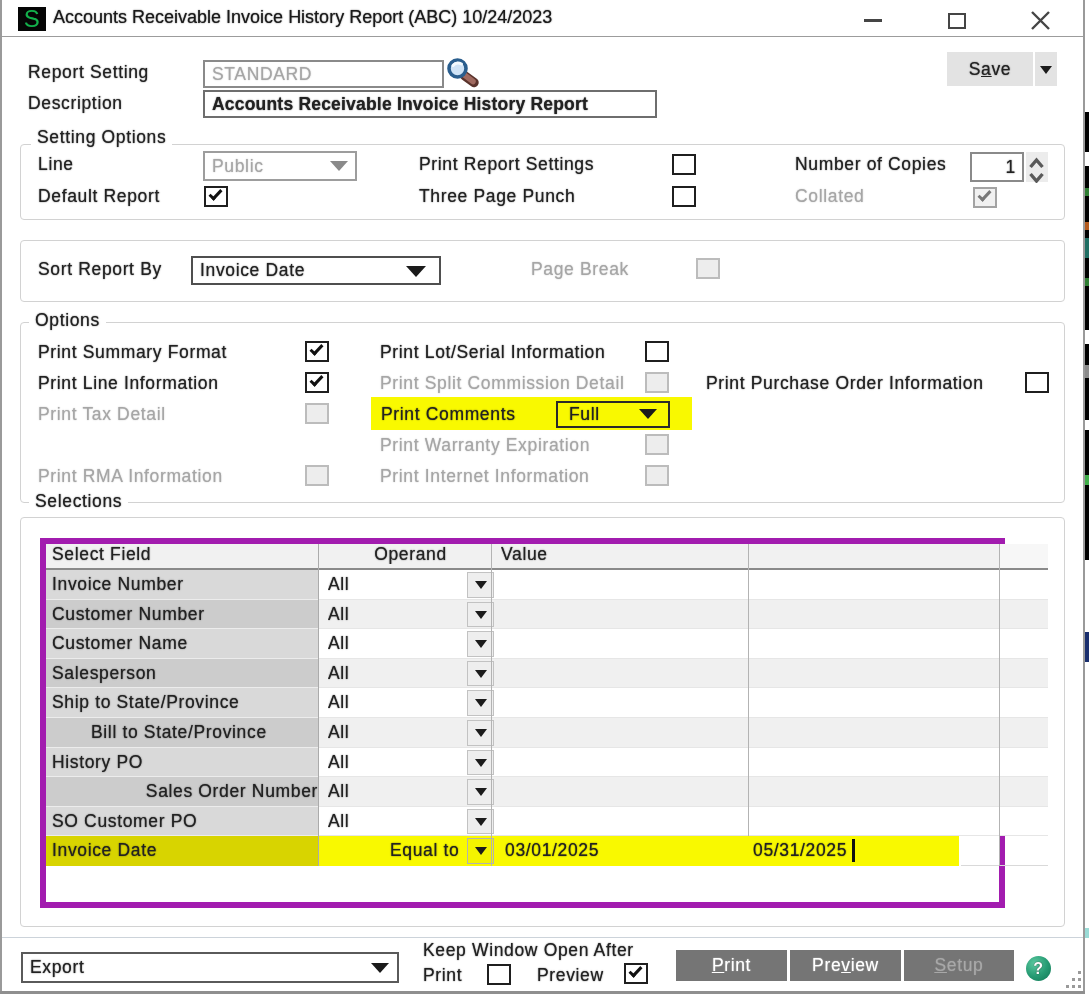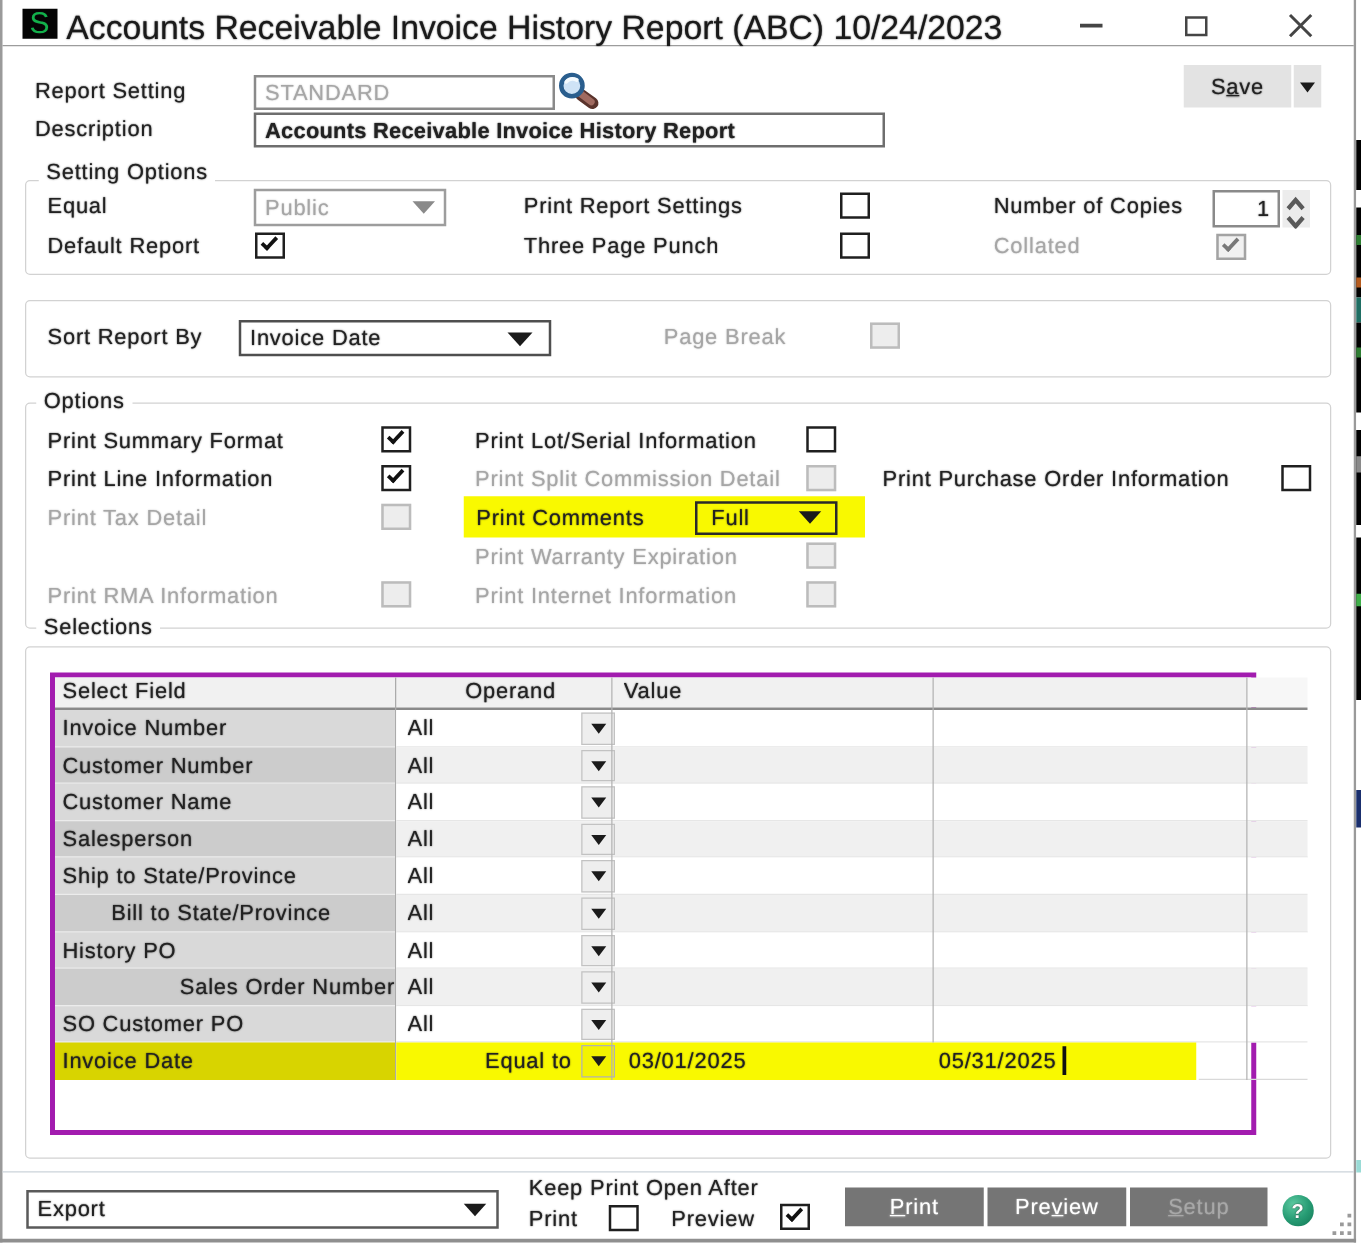--- a/index.html
+++ b/index.html
@@ -18,42 +18,42 @@
 .btn { position:absolute; width:111px; height:31px; background:#757575; color:#fff;
   text-align:center; line-height:31px; text-shadow:0 0 1.3px rgba(255,255,255,0.7); }
 u { text-decoration:underline; }
 .cell { position:absolute; overflow:hidden; white-space:nowrap; }
 </style></head><body>
 <div class="abs" style="left:0;top:0;width:2px;height:994px;background:#9a9a9a;"></div>
 <div class="abs" style="left:1083px;top:0;width:2px;height:994px;background:#9a9a9a;"></div>
 <div class="abs" style="left:0;top:991px;width:1085px;height:3px;background:#8f8f8f;"></div>
 <div class="abs" style="left:2px;top:36px;width:1081px;height:1px;background:#9c9c9c;"></div>
 <div class="abs" style="left:18px;top:7px;width:28px;height:24px;background:#050505;color:#12b14b;font-size:24px;text-align:center;line-height:23px;">S</div>
-<div class="abs" style="left:53px;top:7px;font-size:27px;letter-spacing:0;color:#1a1a1a;">Accounts Receivable Invoice History Report (ABC) 10/24/2023</div>
+<div class="abs" style="left:53px;top:7px;font-size:18px;letter-spacing:0;color:#1a1a1a;">Accounts Receivable Invoice History Report (ABC) 10/24/2023</div>
 <div class="abs" style="left:864px;top:19px;width:18px;height:3px;background:#454545;"></div>
 <div class="abs" style="left:948px;top:13px;width:18px;height:16px;border:2px solid #454545;"></div>
 <svg class="abs" style="left:1029px;top:9px;" width="23" height="23">
     <path d="M3 3 L20 20 M20 3 L3 20" stroke="#454545" stroke-width="2.4"></path>
   </svg>
 <div class="abs" style="left:947px;top:52px;width:86px;height:34px;background:#e3e3e3;text-align:center;line-height:34px;">S<u>a</u>ve</div>
 <div class="abs" style="left:1035px;top:52px;width:22px;height:34px;background:#e3e3e3;"></div>
 <div class="arr" style="left:1040px;top:66px;border-left-width:6px;border-right-width:6px;border-top-width:8px;"></div>
 <div class="abs" style="left:28px;top:62px;">Report Setting</div>
 <div class="fld" style="left:203px;top:60px;width:241px;height:28px;line-height:24px;padding-left:7px;color:#a6a6a6;text-shadow:0 0 1.3px rgba(166,166,166,0.85);border-color:#8a8a8a;">STANDARD</div>
 <svg class="abs" style="left:444px;top:55px;" width="40" height="36" viewBox="0 0 40 36">
 <line x1="21" y1="21" x2="30" y2="27.5" stroke="#5a332c" stroke-width="9.5" stroke-linecap="round"></line>
 <line x1="20.5" y1="20" x2="29" y2="26.5" stroke="#a06a60" stroke-width="5.5" stroke-linecap="round"></line>
 <circle cx="13.5" cy="13.5" r="8.5" fill="#cfe3f6" stroke="#2a5e8e" stroke-width="3.6"></circle>
 <path d="M9 10.5 q3.5 -4 8.5 -1.5" stroke="#f4fafe" stroke-width="3" fill="none" stroke-linecap="round"></path>
 </svg>
 <div class="abs" style="left:28px;top:93px;">Description</div>
-<div class="fld" style="left:203px;top:90px;width:505px;height:28px;line-height:24px;padding-left:7px;border-color:#6e6e6e;font-weight:700;letter-spacing:0.2px;">Accounts Receivable Invoice History Report</div>
+<div class="fld" style="left:203px;top:90px;width:454px;height:28px;line-height:24px;padding-left:7px;border-color:#6e6e6e;font-weight:700;letter-spacing:0.2px;">Accounts Receivable Invoice History Report</div>
 <div class="grp" style="left:20px;top:144px;width:1045px;height:76px;"></div>
 <div class="grplab" style="left:31px;top:127px;">Setting Options</div>
-<div class="abs" style="left:38px;top:154px;">Equal</div>
+<div class="abs" style="left:38px;top:154px;">Line</div>
 <div class="fld" style="left:203px;top:151px;width:154px;height:30px;border-color:#9d9d9d;line-height:26px;padding-left:7px;color:#a6a6a6;text-shadow:0 0 1.3px rgba(166,166,166,0.85);">Public</div>
 <div class="arr" style="left:330px;top:161px;border-top-color:#8a8a8a;border-left-width:9px;border-right-width:9px;border-top-width:10px;"></div>
 <div class="abs" style="left:419px;top:154px;">Print Report Settings</div>
 <div class="cb" style="left:672px;top:154px;"></div>
 <div class="abs" style="left:795px;top:154px;">Number of Copies</div>
 <div class="fld" style="left:970px;top:152px;width:54px;height:30px;line-height:26px;text-align:right;padding-right:6px;border-color:#8a8a8a;">1</div>
 <div class="abs" style="left:1026px;top:152px;width:22px;height:30px;background:#ececec;"></div>
 <svg class="abs" style="left:1026px;top:152px;" width="22" height="31">
     <path d="M4.5 15 L10.5 8 L16.5 15" fill="none" stroke="#5a5a5a" stroke-width="3.4"></path>
     <path d="M4.5 22 L10.5 29 L16.5 22" fill="none" stroke="#5a5a5a" stroke-width="3.4"></path>
@@ -97,21 +97,21 @@
 <div class="abs" style="left:706px;top:373px;">Print Purchase Order Information</div>
 <div class="cb" style="left:1025px;top:372px;"></div>
 <div class="abs dis" style="left:380px;top:435px;">Print Warranty Expiration</div>
 <div class="cb dcb" style="left:645px;top:434px;"></div>
 <div class="abs dis" style="left:38px;top:466px;">Print RMA Information</div>
 <div class="cb dcb" style="left:305px;top:465px;"></div>
 <div class="abs dis" style="left:380px;top:466px;">Print Internet Information</div>
 <div class="cb dcb" style="left:645px;top:465px;"></div>
 <div class="grp" style="left:20px;top:517px;width:1045px;height:410px;"></div>
 <div class="grplab" style="left:29px;top:491px;">Selections</div>
-<div class="abs" style="left:40px;top:538px;width:965px;height:370px;border:4px solid #a21caf;background:#fff;">
+<div class="abs" style="left:40px;top:538px;width:965px;height:370px;border:6px solid #a21caf;background:#fff;">
 <div class="abs" style="left:0;top:0;width:953px;height:24px;background:#f1f1f1;"></div>
 <div class="abs" style="left:953px;top:0;width:49px;height:24px;background:#f7f7f7;"></div>
 <div class="abs" style="left:0;top:24px;width:1002px;height:2px;background:#8a8a8a;"></div>
 <div class="cell" style="left:6px;top:0px;width:266px;line-height:20px;">Select Field</div>
 <div class="cell" style="left:282px;top:0px;width:165px;line-height:20px;text-align:center;">Operand</div>
 <div class="cell" style="left:455px;top:0px;width:249px;line-height:20px;">Value</div>
 <div class="abs" style="left:272px;top:0;width:1px;height:322px;background:#ababab;"></div>
 <div class="abs" style="left:0;top:26.0px;width:272px;height:29.6px;background:#d9d9d9;border-bottom:1px solid #ececec;"></div>
 <div class="abs" style="left:273px;top:26.0px;width:729px;height:29.6px;background:#ffffff;border-bottom:1px solid #e6e6e6;"></div>
 <div class="cell" style="left:6px;top:26.0px;width:266px;line-height:29.6px;">Invoice Number</div>
@@ -176,21 +176,21 @@
 <div class="cell" style="left:707px;top:292.40000000000003px;width:206px;line-height:29.6px;">05/31/2025</div>
 <div class="abs" style="left:806px;top:295.40000000000003px;width:2.5px;height:23px;background:#111;"></div>
 <div class="abs" style="left:445px;top:0;width:1px;height:322px;background:#b3b3b3;z-index:3;"></div>
 <div class="abs" style="left:702px;top:0;width:1px;height:292px;background:#b3b3b3;z-index:3;"></div>
 <div class="abs" style="left:953px;top:0;width:1px;height:322px;background:#b3b3b3;z-index:3;"></div>
 <div class="abs" style="left:915px;top:321px;width:87px;height:1px;background:#d9d9d9;"></div>
 </div>
 <div class="abs" style="left:2px;top:937px;width:1081px;height:1px;background:#ccd3da;"></div>
 <div class="fld" style="left:21px;top:952px;width:378px;height:31px;border-color:#5a5a5a;line-height:27px;padding-left:7px;">Export</div>
 <div class="arr" style="left:371px;top:963px;border-left-width:9px;border-right-width:9px;border-top-width:10px;"></div>
-<div class="abs" style="left:423px;top:940px;">Keep Print Open After</div>
+<div class="abs" style="left:423px;top:940px;">Keep Window Open After</div>
 <div class="abs" style="left:423px;top:965px;">Print</div>
 <div class="cb" style="left:487px;top:964px;"></div>
 <div class="abs" style="left:537px;top:965px;">Preview</div>
 <div class="cb" style="left:624px;top:963px;">
     <div class="tick"></div>
   </div>
 <div class="btn" style="left:676px;top:950px;"><u>P</u>rint</div>
 <div class="btn" style="left:790px;top:950px;">Pre<u>v</u>iew</div>
 <div class="btn" style="left:904px;top:950px;width:110px;color:#a8a8a8;text-shadow:0 0 1.3px rgba(168,168,168,0.7);"><u>S</u>etup</div>
 <svg class="abs" style="left:1025px;top:955px;" width="27" height="27" viewBox="0 0 27 27">

